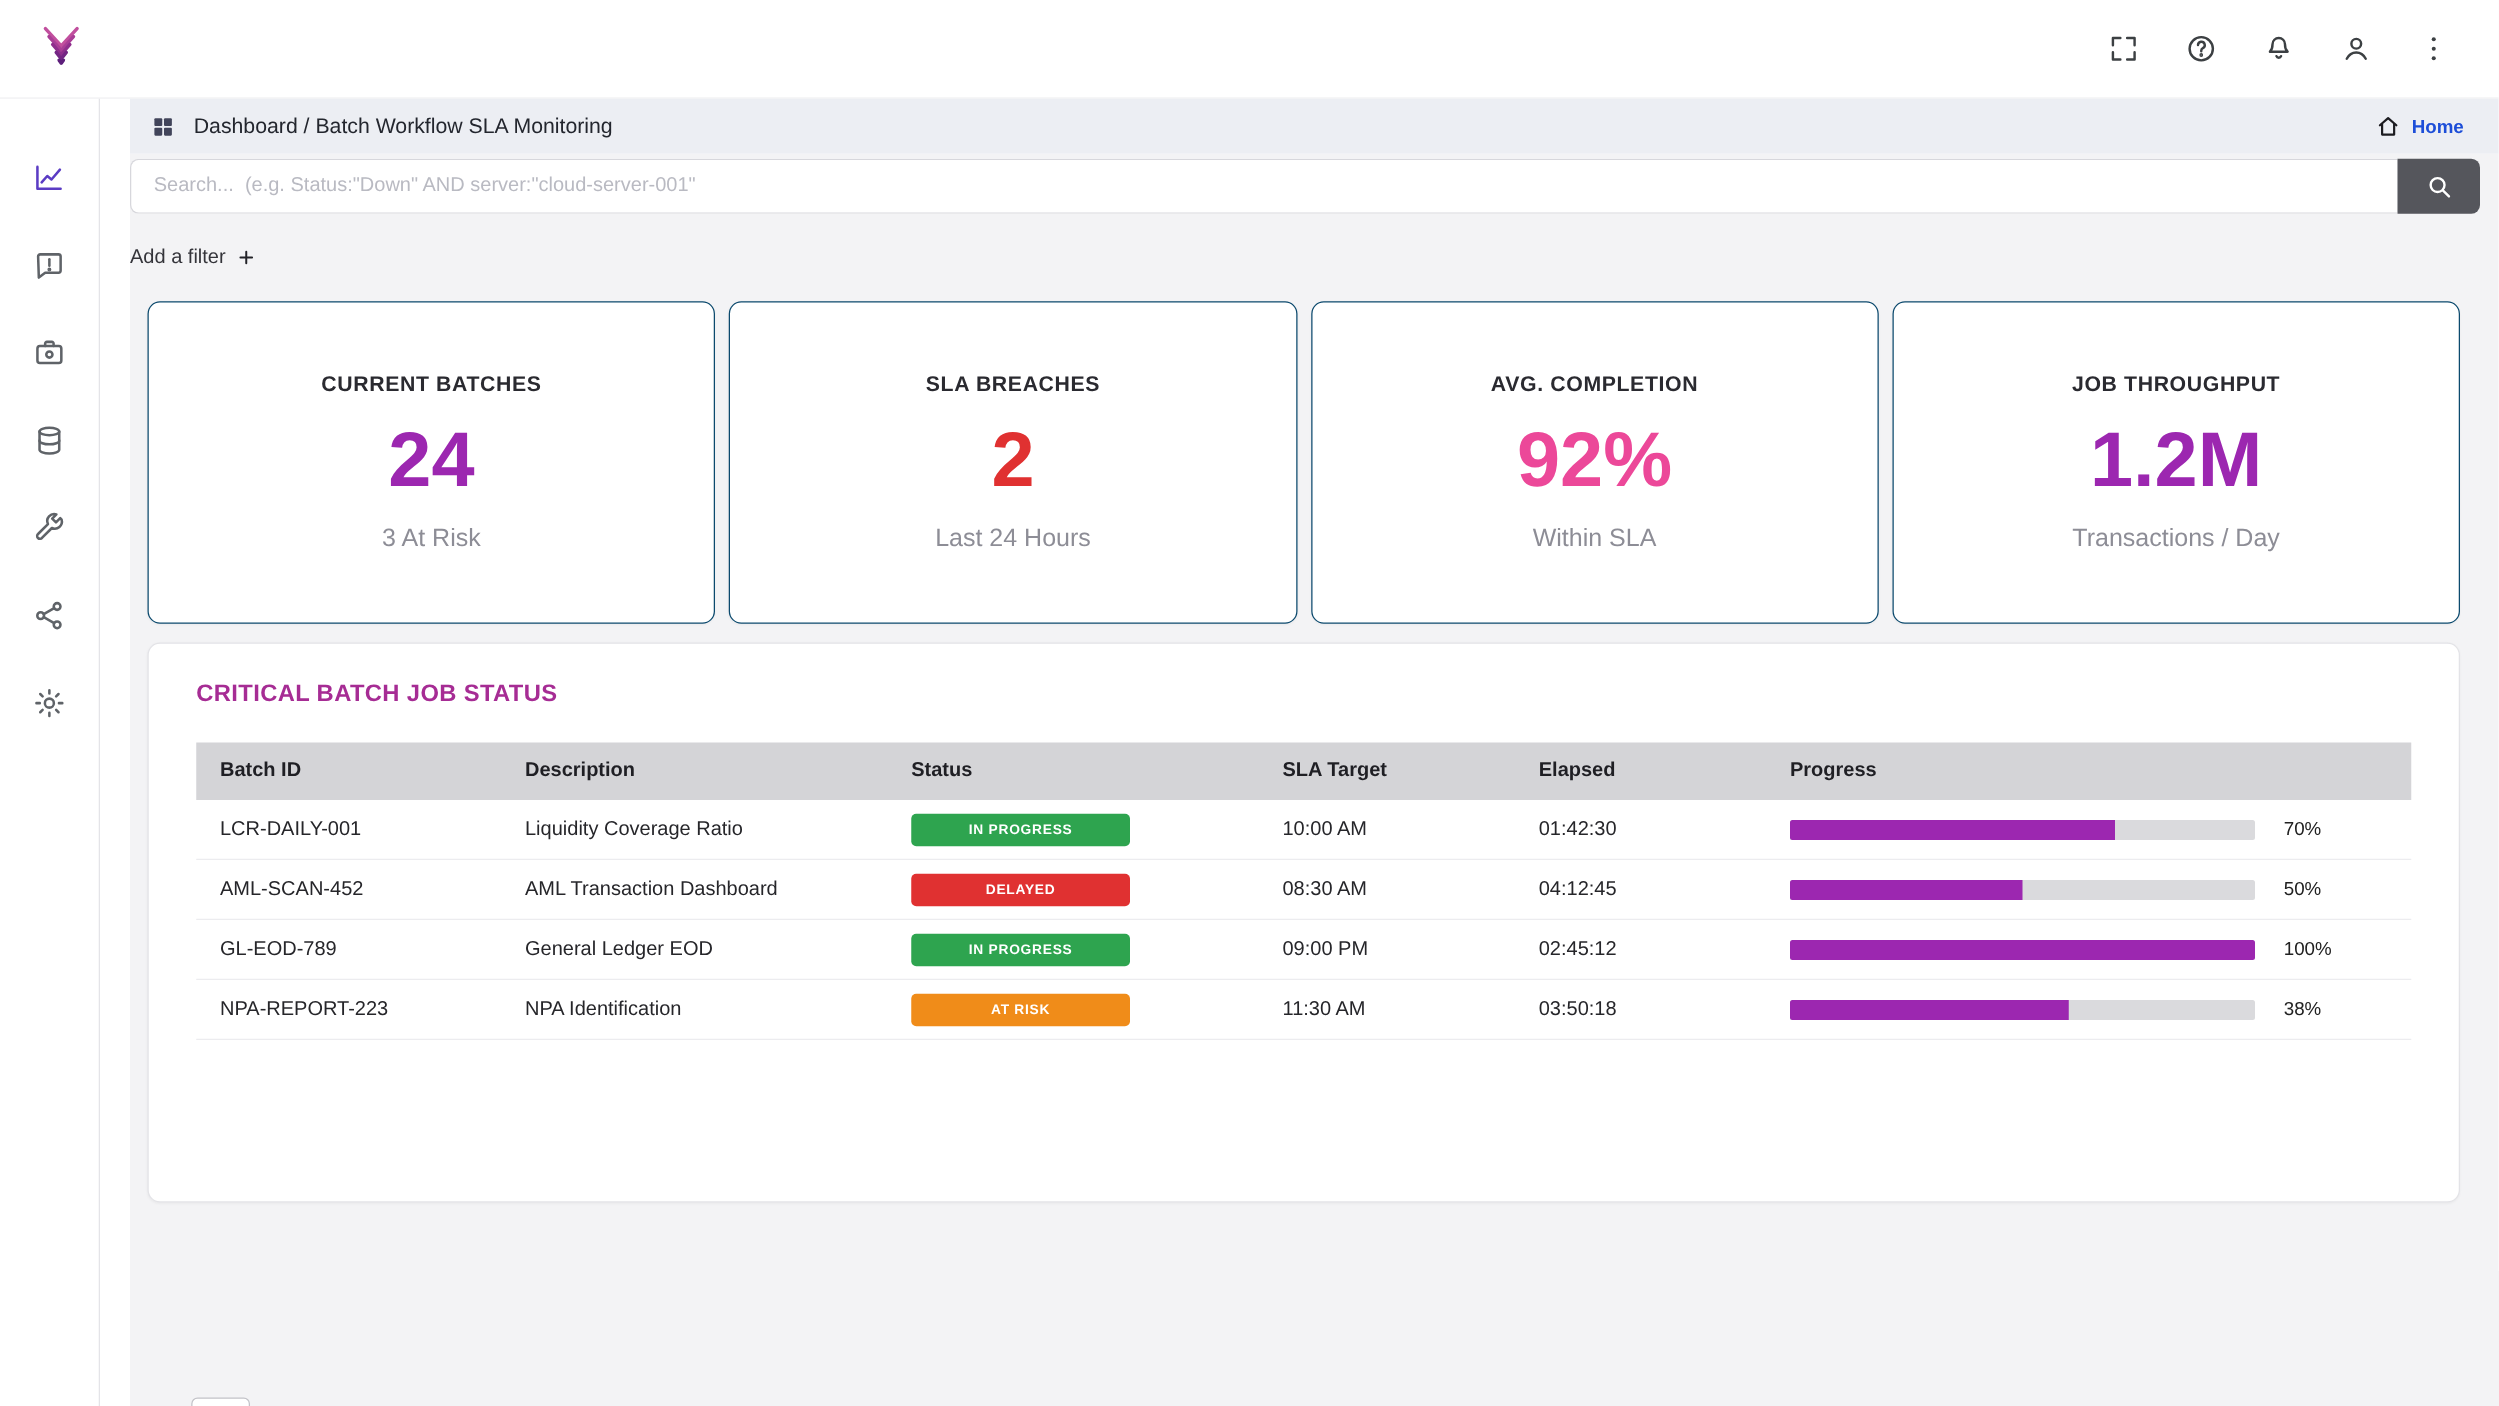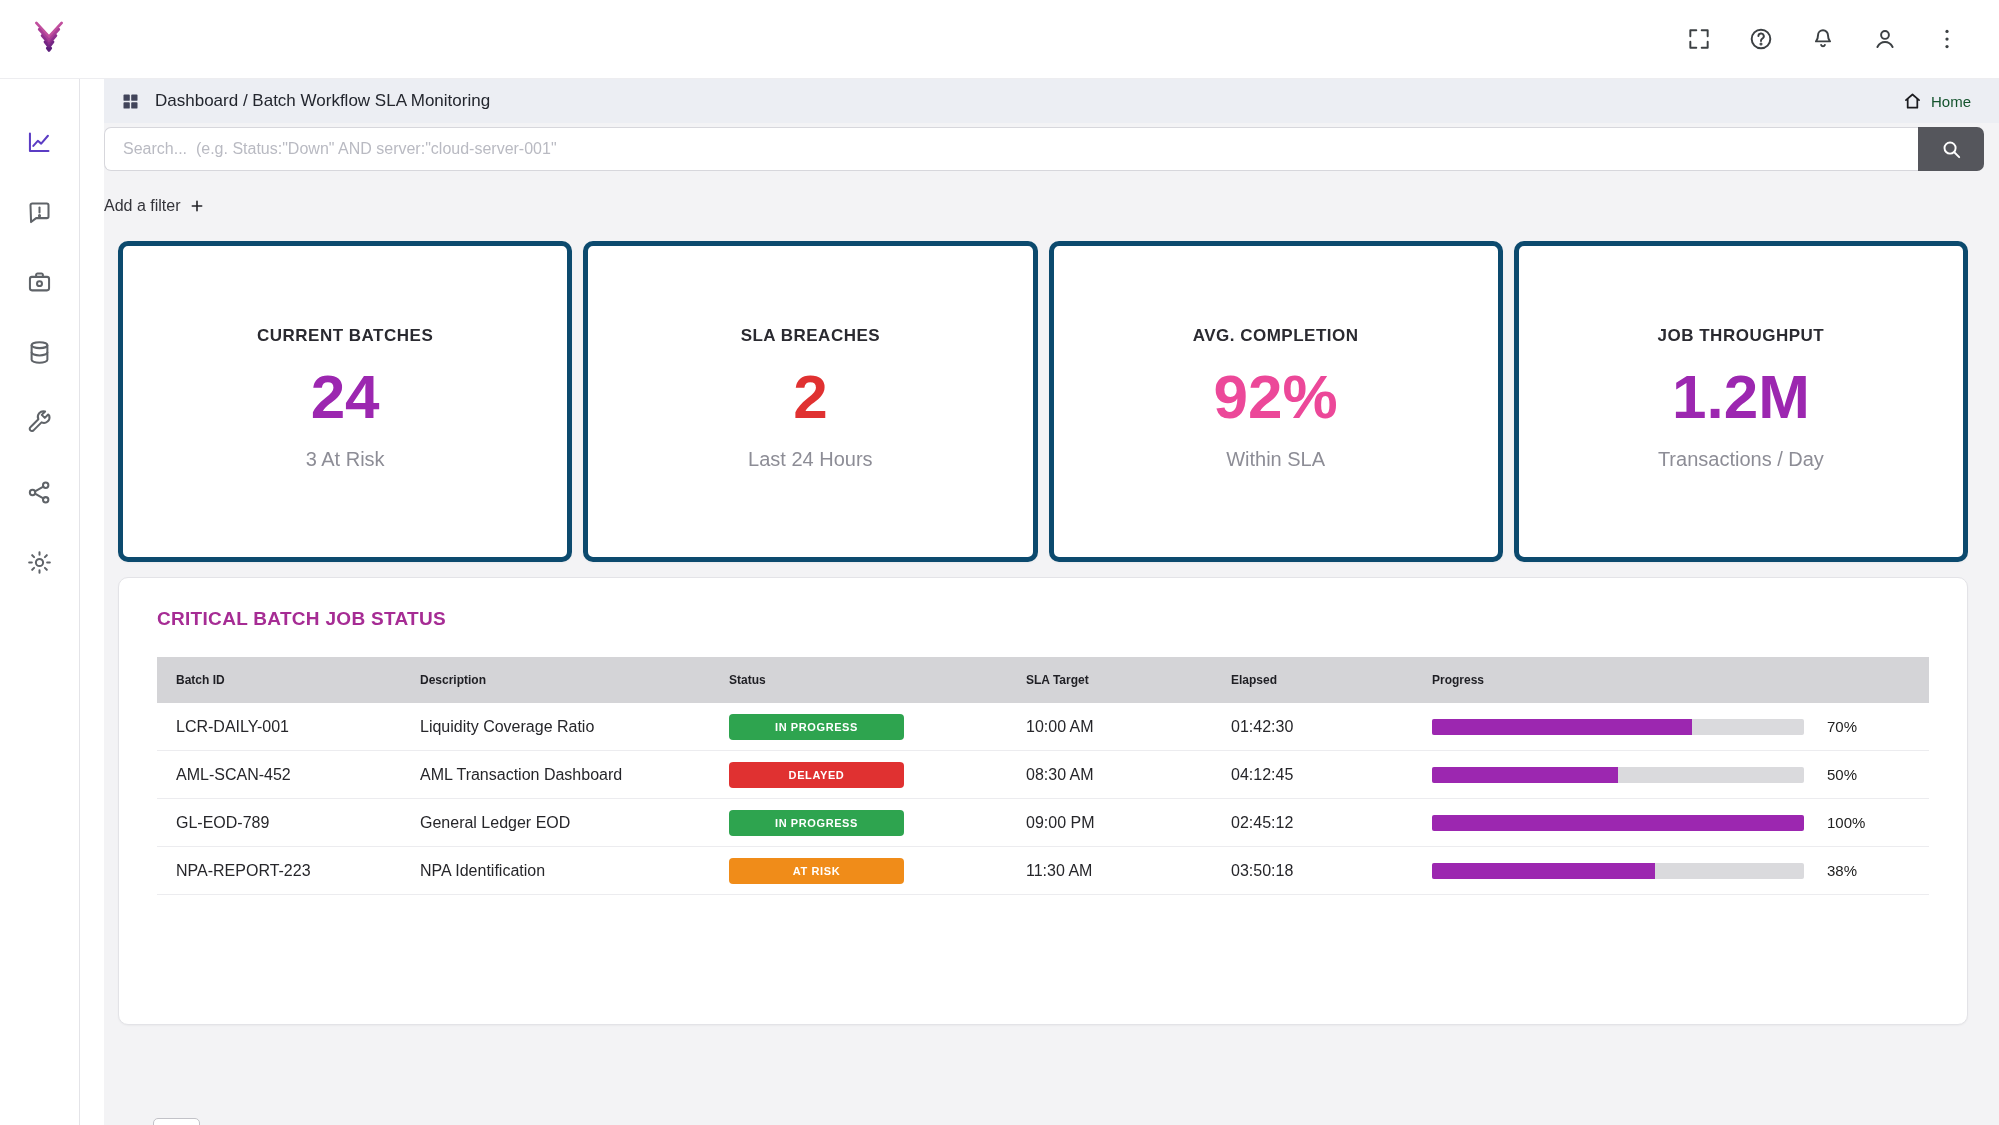--- a/index.html
+++ b/index.html
@@ -49,21 +49,21 @@
   .breadcrumb-bar {
     height:44px; flex:none; background:#eceef3;
     display:flex; align-items:center; justify-content:space-between;
     padding:0 28px 0 16px;
   }
   .breadcrumb-left { display:flex; align-items:center; gap:14px; }
   .grid-icon svg { width:21px; height:21px; color:#41445a; }
   .breadcrumb-text { font-size:17px; color:#23262e; }
   .home-link { display:flex; align-items:center; gap:8px; cursor:pointer; }
   .home-link svg { width:21px; height:21px; color:#1c1c20; }
-  .home-label { font-size:15px; font-weight:normal; color:#14532d; }
+  .home-label { font-size:15px; font-weight:bold; color:#1d4ed8; }
 
   
   .workspace { flex:1; background:#f3f3f5; padding:4px 15px 0 0; position:relative; }
 
   .search-row { display:flex; height:44px; }
   .search-input {
     flex:1; border:1px solid #d7d7dc; border-right:none;
     border-radius:7px 0 0 7px; background:#fff;
     padding:0 18px; font-size:16px; color:#333; outline:none;
     font-family:inherit;
@@ -79,24 +79,24 @@
   .filter-row {
     margin-top:26px; width:fit-content;
     display:flex; align-items:center; gap:9px;
     font-size:16px; color:#34343a; cursor:pointer;
   }
   .filter-row svg { width:16px; height:16px; color:#232328; }
 
   
   .kpi-row { display:flex; gap:11px; margin:26px 16px 0 14px; }
   .kpi-card {
-    flex:1; height:321px; background:#fff;
-    border:5px solid #0c4a6e; border-radius:10px;
+    flex:1; height:258px; background:#fff;
+    border:1px solid #0c4a6e; border-radius:10px;
     box-shadow:0 1px 2px rgba(0,0,0,0.04);
-    text-align:center; padding-top:80px;
+    text-align:center; padding-top:56px;
   }
   .kpi-title { font-size:17px; font-weight:bold; letter-spacing:0.5px; color:#2a2a30; }
   .kpi-value { font-size:62px; font-weight:bold; line-height:1; margin-top:20px; }
   .kpi-subtitle { font-size:20px; color:#8d8d96; margin-top:20px; }
 
   
   .table-card {
     margin:15px 16px 0 14px; height:448px;
     background:#fff; border:1px solid #e3e3e7; border-radius:10px;
     box-shadow:0 1px 2px rgba(0,0,0,0.04);
@@ -104,21 +104,21 @@
   }
   .table-title { font-size:19px; font-weight:bold; color:#A62C94; letter-spacing:0.3px; }
   .job-table { margin-top:27px; }
   .t-head, .t-row {
     display:grid;
     grid-template-columns:263px 309px 297px 205px 201px 1fr;
     align-items:center;
   }
   .t-head {
     height:46px; background:#d4d4d7;
-    font-weight:bold; font-size:12px; color:#1f1f24;
+    font-weight:bold; font-size:16px; color:#1f1f24;
   }
   .t-row {
     height:48px; border-bottom:1px solid #ececef;
     font-size:16px; color:#26262a;
   }
   .cell:first-child { padding-left:19px; }
   .badge {
     width:175px; height:26px; border-radius:4px;
     display:flex; align-items:center; justify-content:center;
     color:#fff; font-size:11px; font-weight:bold; letter-spacing:0.6px;

